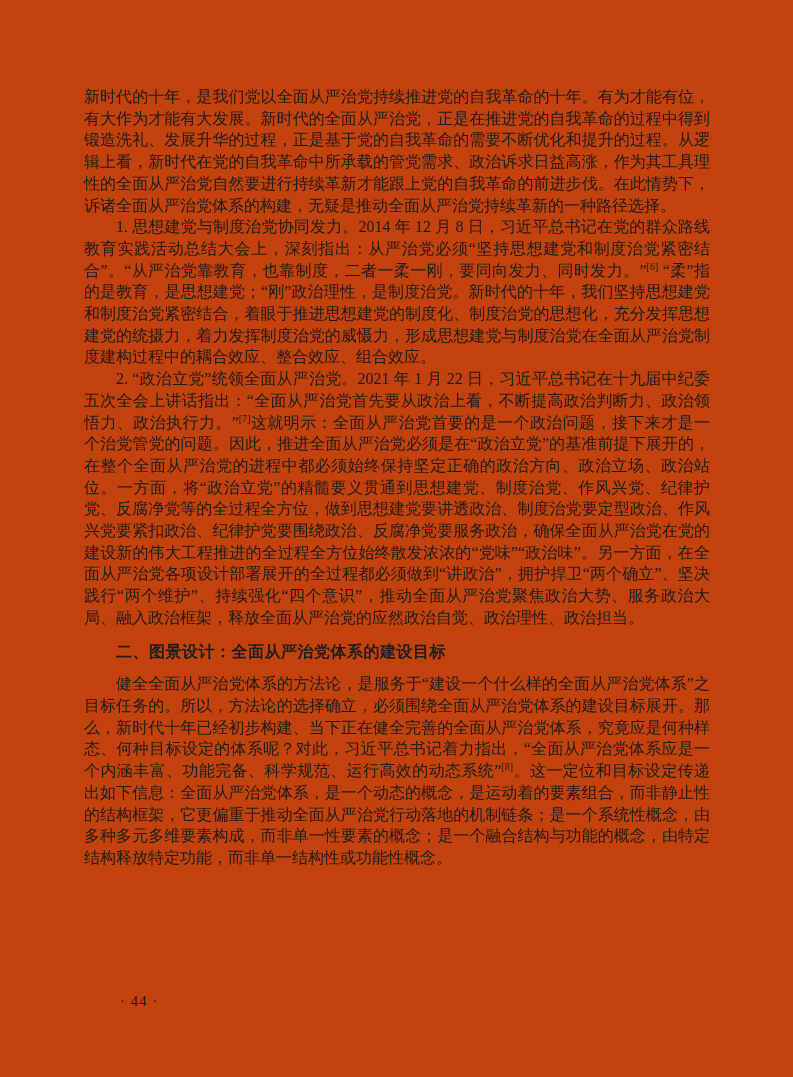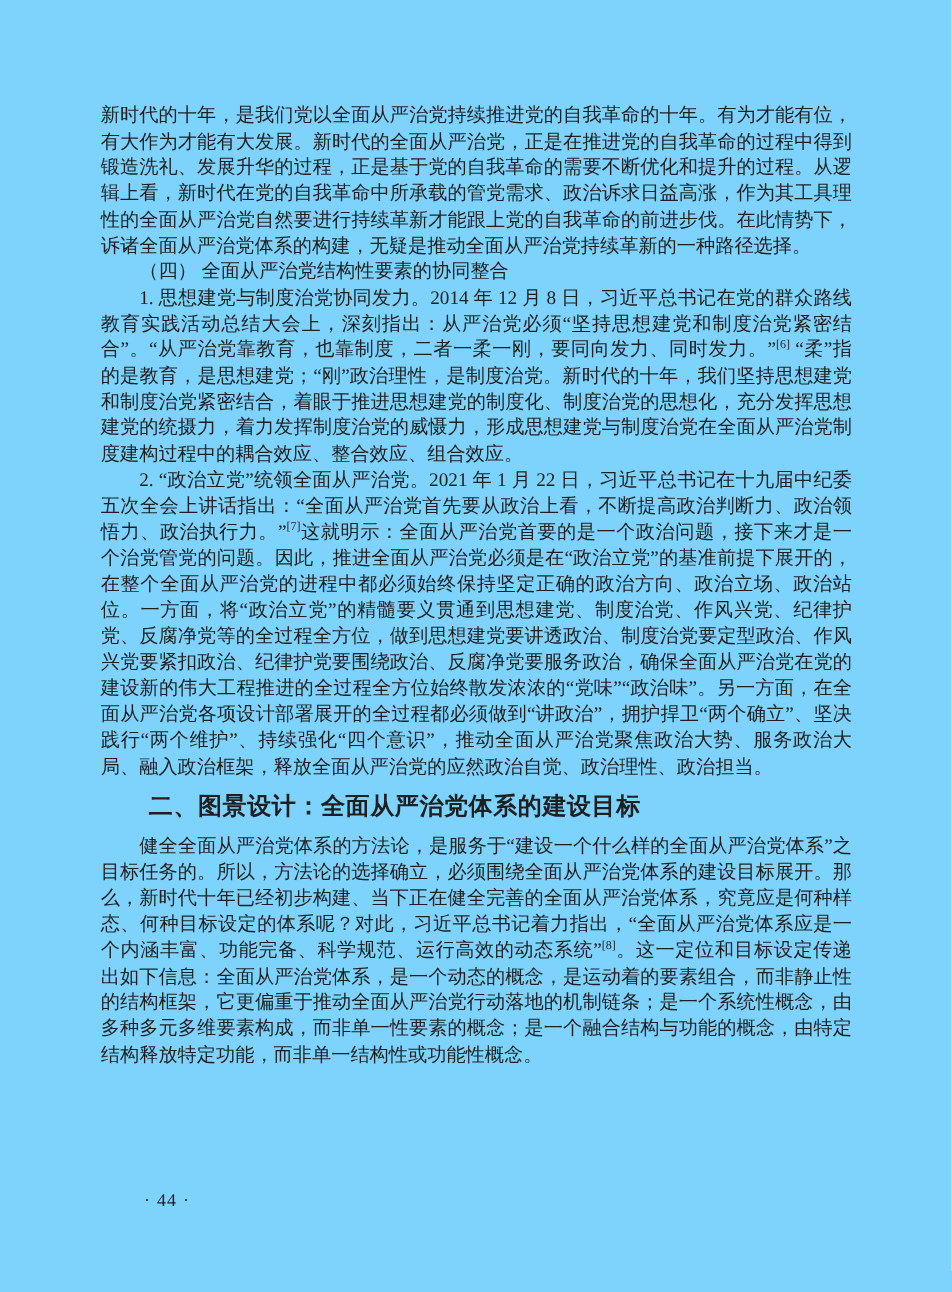--- a/index.html
+++ b/index.html
@@ -9,21 +9,21 @@
   }
   body {
     width: 793px;
     height: 1077px;
     position: relative;
     overflow: hidden;
   }
   .page {
     position: absolute;
     inset: 0;
-    background: #7dd3fc;
+    background: #c2410c;
   }
   .content {
     position: absolute;
     left: 84px;
     top: 86px;
     width: 626px;
     font-family: "Liberation Serif", "DejaVu Serif", serif;
     font-size: 16px;
     line-height: 21.7px;
     color: #1f1f1f;
@@ -39,21 +39,21 @@
   }
   p.subsection-heading {
     margin: 0;
     text-indent: 2em;
   }
   p.section-heading {
     margin: 12px 0 11px 0;
     text-indent: 2em;
     font-family: "Liberation Sans", "DejaVu Sans", sans-serif;
     font-weight: 700;
-    font-size: 20px;
+    font-size: 16px;
     letter-spacing: 0.5px;
   }
   sup.ref {
     font-size: 10px;
     line-height: 0;
     vertical-align: super;
   }
   .page-number {
     position: absolute;
     left: 82px;
@@ -65,20 +65,19 @@
     letter-spacing: 1px;
     margin-left: 38px;
   }
 </style>
 </head>
 <body>
 
 <div class="page">
   <main class="content">
       <p class="paragraph no-indent"><span>新时代的十年，是我们党以全面从严治党持续推进党的自我革命的十年。有为才能有位，有大作为才能有大发展。新时代的全面从严治党，正是在推进党的自我革命的过程中得到锻造洗礼、发展升华的过程，正是基于党的自我革命的需要不断优化和提升的过程。从逻辑上看，新时代在党的自我革命中所承载的管党需求、政治诉求日益高涨，作为其工具理性的全面从严治党自然要进行持续革新才能跟上党的自我革命的前进步伐。在此情势下，诉诸全面从严治党体系的构建，无疑是推动全面从严治党持续革新的一种路径选择。</span></p>
-      <p class="subsection-heading"><span>（四） 全面从严治党结构性要素的协同整合</span></p>
       <p class="paragraph"><span>1. 思想建党与制度治党协同发力。2014 年 12 月 8 日，习近平总书记在党的群众路线教育实践活动总结大会上，深刻指出：从严治党必须“坚持思想建党和制度治党紧密结合”。“从严治党靠教育，也靠制度，二者一柔一刚，要同向发力、同时发力。”</span><sup class="ref">[6]</sup><span> “柔”指的是教育，是思想建党；“刚”政治理性，是制度治党。新时代的十年，我们坚持思想建党和制度治党紧密结合，着眼于推进思想建党的制度化、制度治党的思想化，充分发挥思想建党的统摄力，着力发挥制度治党的威慑力，形成思想建党与制度治党在全面从严治党制度建构过程中的耦合效应、整合效应、组合效应。</span></p>
       <p class="paragraph"><span>2. “政治立党”统领全面从严治党。2021 年 1 月 22 日，习近平总书记在十九届中纪委五次全会上讲话指出：“全面从严治党首先要从政治上看，不断提高政治判断力、政治领悟力、政治执行力。”</span><sup class="ref">[7]</sup><span>这就明示：全面从严治党首要的是一个政治问题，接下来才是一个治党管党的问题。因此，推进全面从严治党必须是在“政治立党”的基准前提下展开的，在整个全面从严治党的进程中都必须始终保持坚定正确的政治方向、政治立场、政治站位。一方面，将“政治立党”的精髓要义贯通到思想建党、制度治党、作风兴党、纪律护党、反腐净党等的全过程全方位，做到思想建党要讲透政治、制度治党要定型政治、作风兴党要紧扣政治、纪律护党要围绕政治、反腐净党要服务政治，确保全面从严治党在党的建设新的伟大工程推进的全过程全方位始终散发浓浓的“党味”“政治味”。另一方面，在全面从严治党各项设计部署展开的全过程都必须做到“讲政治”，拥护捍卫“两个确立”、坚决践行“两个维护”、持续强化“四个意识”，推动全面从严治党聚焦政治大势、服务政治大局、融入政治框架，释放全面从严治党的应然政治自觉、政治理性、政治担当。</span></p>
       <p class="section-heading"><span>二、图景设计：全面从严治党体系的建设目标</span></p>
       <p class="paragraph"><span>健全全面从严治党体系的方法论，是服务于“建设一个什么样的全面从严治党体系”之目标任务的。所以，方法论的选择确立，必须围绕全面从严治党体系的建设目标展开。那么，新时代十年已经初步构建、当下正在健全完善的全面从严治党体系，究竟应是何种样态、何种目标设定的体系呢？对此，习近平总书记着力指出，“全面从严治党体系应是一个内涵丰富、功能完备、科学规范、运行高效的动态系统”</span><sup class="ref">[8]</sup><span>。这一定位和目标设定传递出如下信息：全面从严治党体系，是一个动态的概念，是运动着的要素组合，而非静止性的结构框架，它更偏重于推动全面从严治党行动落地的机制链条；是一个系统性概念，由多种多元多维要素构成，而非单一性要素的概念；是一个融合结构与功能的概念，由特定结构释放特定功能，而非单一结构性或功能性概念。</span></p>
     </main>
   <div class="page-number">· 44 ·</div>
 </div>
 
 </body></html>

